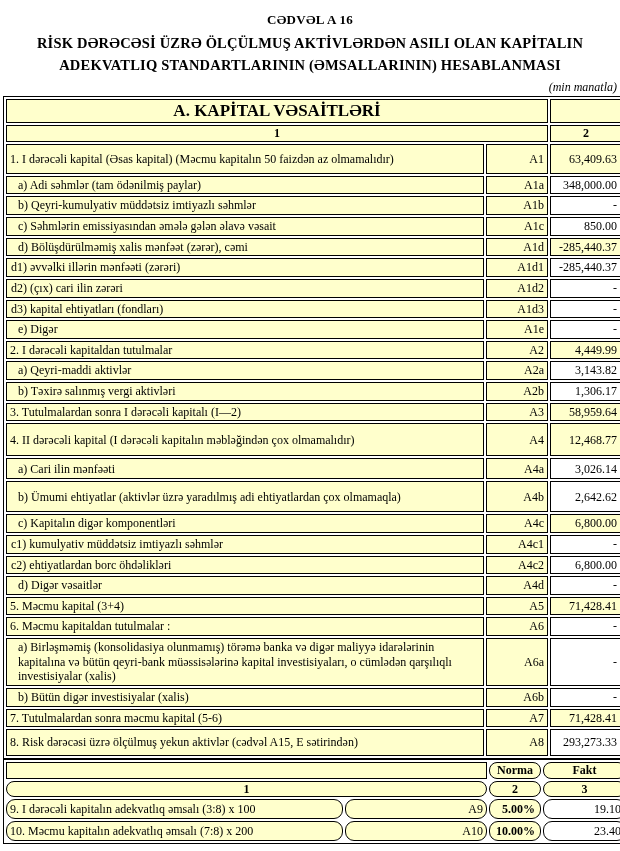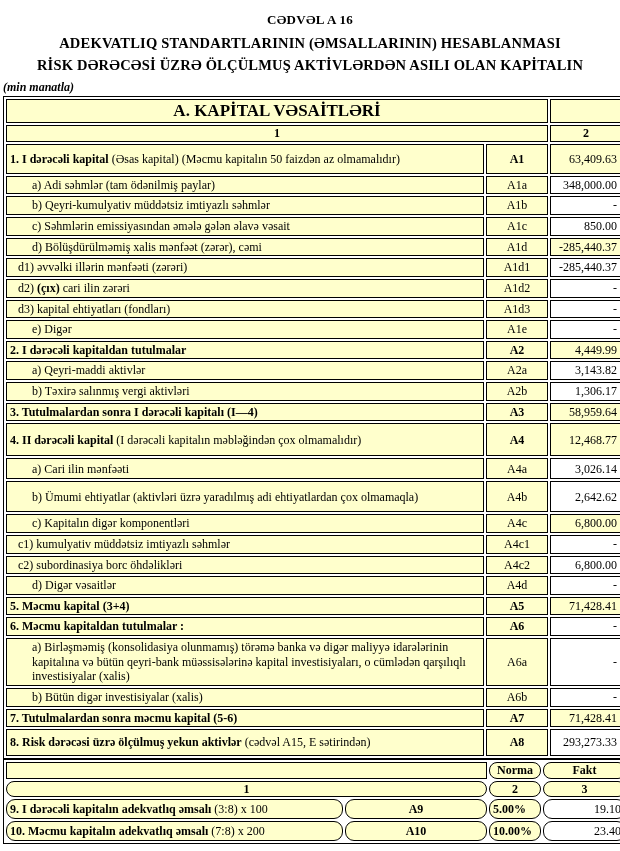--- a/index.html
+++ b/index.html
@@ -10,68 +10,68 @@
   *{box-sizing:border-box;}
   html,body{margin:0;padding:0;}
   body{
     width:620px;height:851px;background:#fff;color:#000;
     font-family:"Liberation Serif","DejaVu Serif",serif;
   }
   .page{width:620px;height:851px;padding:8px 3px 0 3px;overflow:hidden;}
 
   .table-number{text-align:center;font-weight:bold;font-size:13px;margin-top:4px;letter-spacing:.3px;}
   .report-title{text-align:center;font-weight:bold;font-size:14.5px;line-height:1.5;margin-top:5px;letter-spacing:.2px;}
-  .unit-note{text-align:left;font-style:italic;font-size:12px;margin:3px 0 1px 0;font-weight:bold;}
+  .unit-note{text-align:right;font-style:italic;font-size:12px;margin:3px 0 1px 0;}
 
   table{
     border-collapse:separate;border-spacing:2px;background:#fff;
     border:1px solid var(--line);width:614px;table-layout:fixed;
   }
   td{
     border:1px solid var(--line);background:var(--cell-fill);
     font-size:12px;line-height:1.22;padding:1px 3px;vertical-align:middle;
   }
   
   .cap-col-label{width:478px;}
   .cap-col-code{width:62px;}
   .cap-col-value{width:72px;}
   .cap-table td{height:16px;}
   .sec-hdr{text-align:center;font-weight:bold;font-size:17px;height:19px;}
   .colnum{text-align:center;font-weight:bold;height:13px;padding:0 3px;}
   .lbl{text-align:left;}
-  .ind1{padding-left:25px;}
-  .ind2{padding-left:11px;}
-  .code{text-align:center;}
-  .bold{font-weight:bold;}
+  .ind1{padding-left:11px;}
+  .ind2{padding-left:4px;}
+  .code{text-align:right;}
+  .bold{font-weight:normal;}
   .val{text-align:right;padding-right:4px;}
   .val.w{background:var(--input-fill);}
   .val .dash{float:left;margin-left:5px;}
 
   
   .rat-col-label{width:337px;}
   .rat-col-code{width:142px;}
   .rat-col-norma{width:52px;}
   .rat-col-fakt{width:83px;}
   .rat-table td{height:14px;}
   .rat-table .colnum{height:12px;border-radius:8px;}
   .rat-table tbody td{height:20px;border-radius:9px;}
-  .norma{font-weight:bold;padding-right:5px;}
+  .norma{text-align:right;font-weight:bold;padding-right:5px;}
   .fakt{text-align:right;background:var(--input-fill);padding-right:4px;}
   .spacer{height:13px;}
 </style>
 </head>
 <body>
 
 <div class="page">
 
   <div class="table-number">CƏDVƏL A 16</div>
 
   <div class="report-title">
+    <div>RİSK DƏRƏCƏSİ ÜZRƏ ÖLÇÜLMUŞ AKTİVLƏRDƏN ASILI OLAN KAPİTALIN</div>
     <div>ADEKVATLIQ STANDARTLARININ (ƏMSALLARININ) HESABLANMASI</div>
-    <div>RİSK DƏRƏCƏSİ ÜZRƏ ÖLÇÜLMUŞ AKTİVLƏRDƏN ASILI OLAN KAPİTALIN</div>
   </div>
 
   <div class="unit-note">(min manatla)</div>
 
   <table class="cap-table">
     <colgroup>
       <col class="cap-col-label">
         <col class="cap-col-code">
         <col class="cap-col-value">
     </colgroup>
@@ -140,51 +140,51 @@
           <td class="lbl ind1"><span>a) Qeyri-maddi aktivlər</span></td>
           <td class="code">A2a</td>
           <td class="val w">3,143.82</td>
         </tr>
         <tr>
           <td class="lbl ind1"><span>b) Təxirə salınmış vergi aktivləri</span></td>
           <td class="code">A2b</td>
           <td class="val w">1,306.17</td>
         </tr>
         <tr>
-          <td class="lbl"><span class="bold">3. Tutulmalardan  sonra I dərəcəli kapitalı (I—4)</span></td>
+          <td class="lbl"><span class="bold">3. Tutulmalardan  sonra I dərəcəli kapitalı (I—2)</span></td>
           <td class="code bold">A3</td>
           <td class="val y">58,959.64</td>
         </tr>
         <tr style="height: 33px;">
           <td class="lbl"><span class="bold">4. II dərəcəli  kapital</span><span> (I dərəcəli  kapitalın  məbləğindən çox olmamalıdır)</span></td>
           <td class="code bold">A4</td>
           <td class="val y">12,468.77</td>
         </tr>
         <tr style="height: 21px;">
           <td class="lbl ind1"><span>a) Cari ilin mənfəəti</span></td>
           <td class="code">A4a</td>
           <td class="val w">3,026.14</td>
         </tr>
         <tr style="height: 31px;">
-          <td class="lbl ind1"><span>b) Ümumi ehtiyatlar (aktivləri üzrə yaradılmış adi ehtiyatlardan çox olmamaqla)</span></td>
+          <td class="lbl ind1"><span>b) Ümumi ehtiyatlar (aktivlər üzrə yaradılmış adi ehtiyatlardan çox olmamaqla)</span></td>
           <td class="code">A4b</td>
           <td class="val w">2,642.62</td>
         </tr>
         <tr>
           <td class="lbl ind1"><span>c)  Kapitalın digər komponentləri</span></td>
           <td class="code">A4c</td>
           <td class="val y">6,800.00</td>
         </tr>
         <tr>
           <td class="lbl ind2"><span>c1) kumulyativ müddətsiz imtiyazlı səhmlər</span></td>
           <td class="code">A4c1</td>
           <td class="val w">-</td>
         </tr>
         <tr>
-          <td class="lbl ind2"><span>c2) subordinasiya borc öhdəlikləri</span></td>
+          <td class="lbl ind2"><span>c2) ehtiyatlardan borc öhdəlikləri</span></td>
           <td class="code">A4c2</td>
           <td class="val w">6,800.00</td>
         </tr>
         <tr>
           <td class="lbl ind1"><span>d) Digər vəsaitlər</span></td>
           <td class="code">A4d</td>
           <td class="val w">-</td>
         </tr>
         <tr>
           <td class="lbl"><span class="bold">5. Məcmu kapital (3+4)</span></td>

